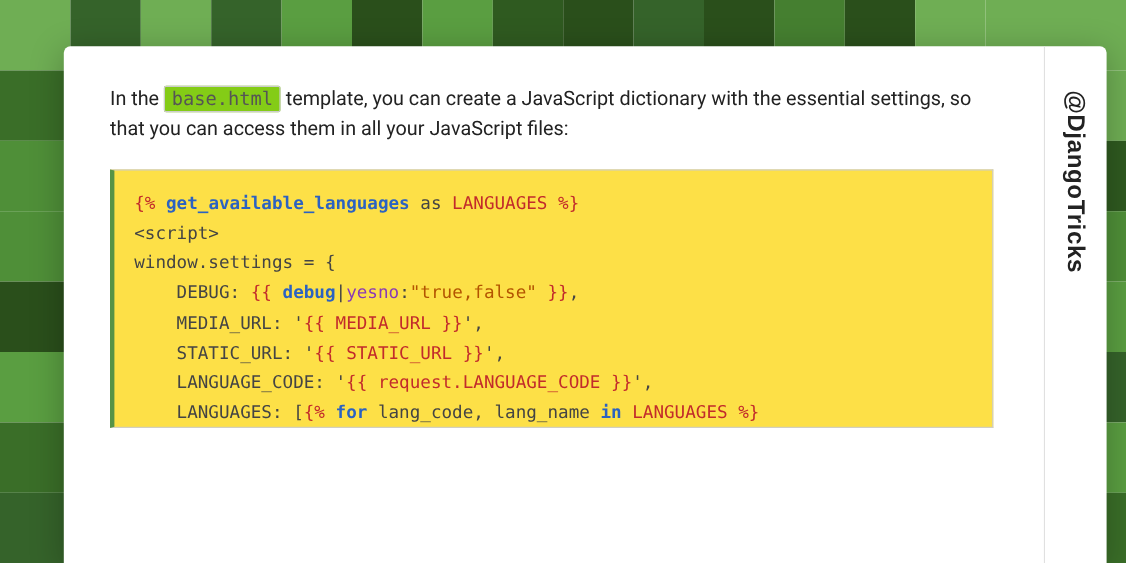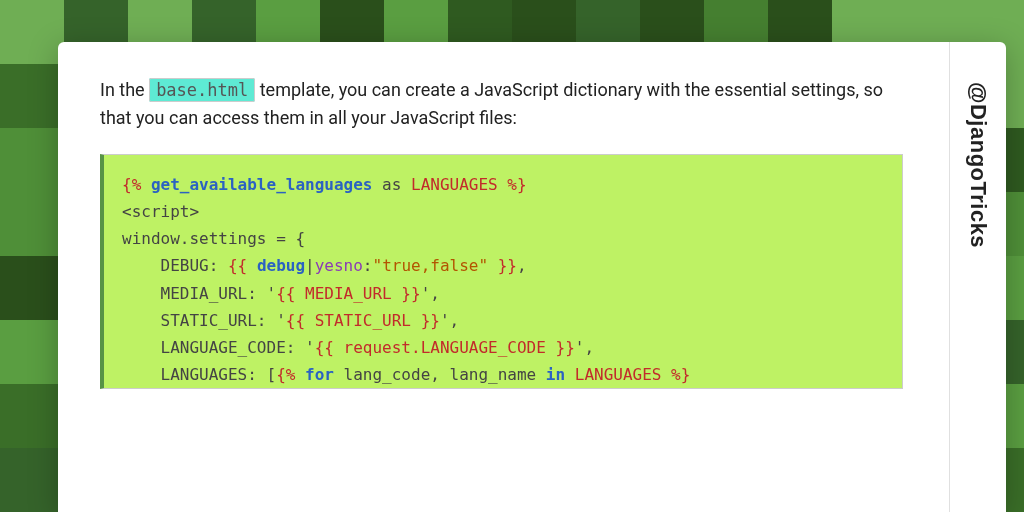--- a/index.html
+++ b/index.html
@@ -66,26 +66,26 @@
     line-height: 1.55;
     color: #222;
   }
   code.inline {
     font-family: ui-monospace, SFMono-Regular, Menlo, Consolas, monospace;
     font-size: 17px;
     padding: 1px 6px;
     border: 1px solid #ccc;
     border-radius: 2px;
     color: #555;
-    background: #5eead4;
+    background: #84cc16;
   }
   .codeblock {
     border: 1px solid #ccc;
     border-left: 4px solid #579346;
-    background: #bef264;
+    background: #fde047;
     padding: 16px 18px 0 18px;
     font-family: ui-monospace, SFMono-Regular, Menlo, Consolas, monospace;
     font-size: 16px;
     line-height: 1.7;
     color: #444;
     white-space: pre;
     overflow: hidden;
   }
   .tok-tag   { color: #c22b2b; }       
   .tok-kw    { color: #2b62c2; font-weight: 600; } 

